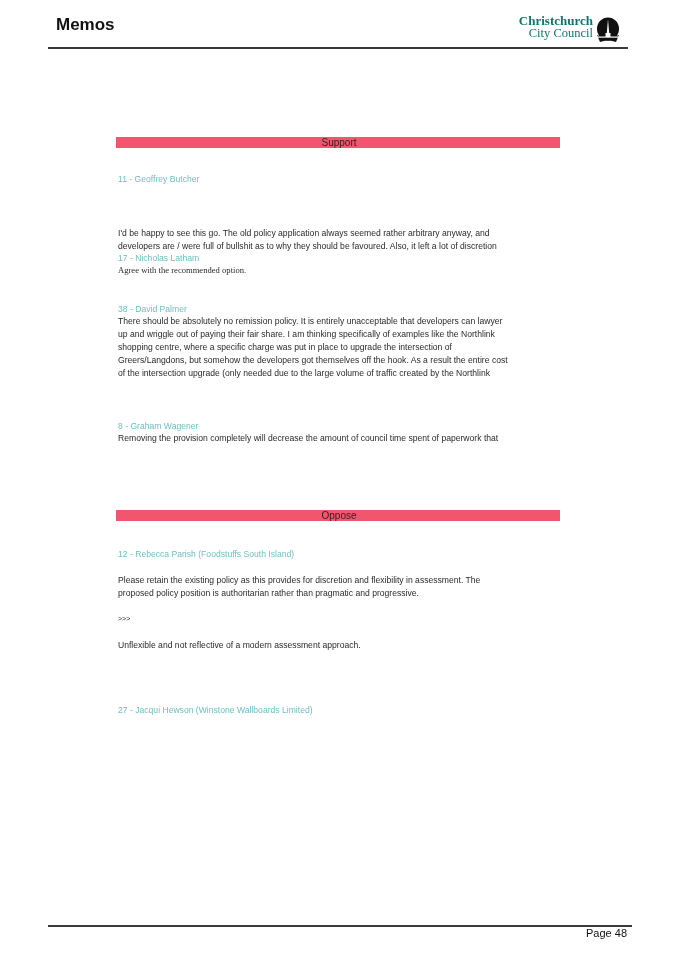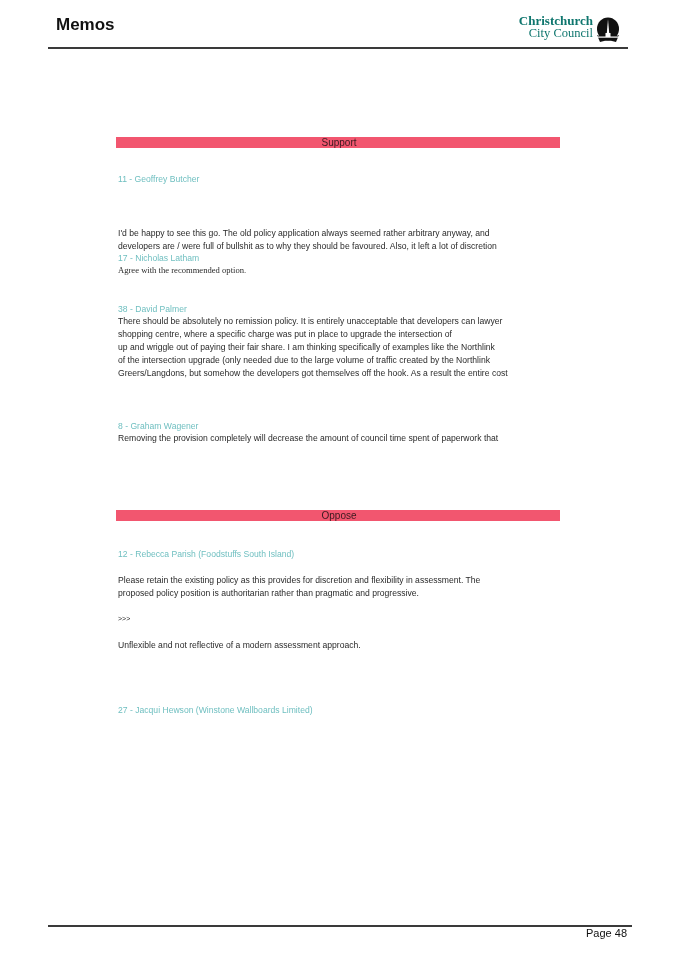--- a/index.html
+++ b/index.html
@@ -144,24 +144,24 @@
 </div>
 
 <div class="entry-name" style="top:252px;">17 - Nicholas Latham</div>
 <div class="entry-text nowrap" style="top:264px;font-family:Liberation Serif, serif;">
   <div>Agree with the recommended option.</div>
 </div>
 
 <div class="entry-name" style="top:303px;">38 - David Palmer</div>
 <div class="entry-text nowrap" style="top:315px;">
   <div>There should be absolutely no remission policy. It is entirely unacceptable that developers can lawyer</div>
+  <div>up and wriggle out of paying their fair share. I am thinking specifically of examples like the Northlink</div>
   <div>shopping centre, where a specific charge was put in place to upgrade the intersection of</div>
-  <div>up and wriggle out of paying their fair share. I am thinking specifically of examples like the Northlink</div>
+  <div>Greers/Langdons, but somehow the developers got themselves off the hook. As a result the entire cost</div>
   <div>of the intersection upgrade (only needed due to the large volume of traffic created by the Northlink</div>
-  <div>Greers/Langdons, but somehow the developers got themselves off the hook. As a result the entire cost</div>
 </div>
 
 <div class="entry-name" style="top:420px;">8 - Graham Wagener</div>
 <div class="entry-text nowrap" style="top:432px;">
   <div>Removing the provision completely will decrease the amount of council time spent of paperwork that</div>
 </div>
 
 <div class="section-bar" style="top:510px;">Oppose</div>
 
 <div class="entry-name" style="top:548px;">12 - Rebecca Parish (Foodstuffs South Island)</div>

